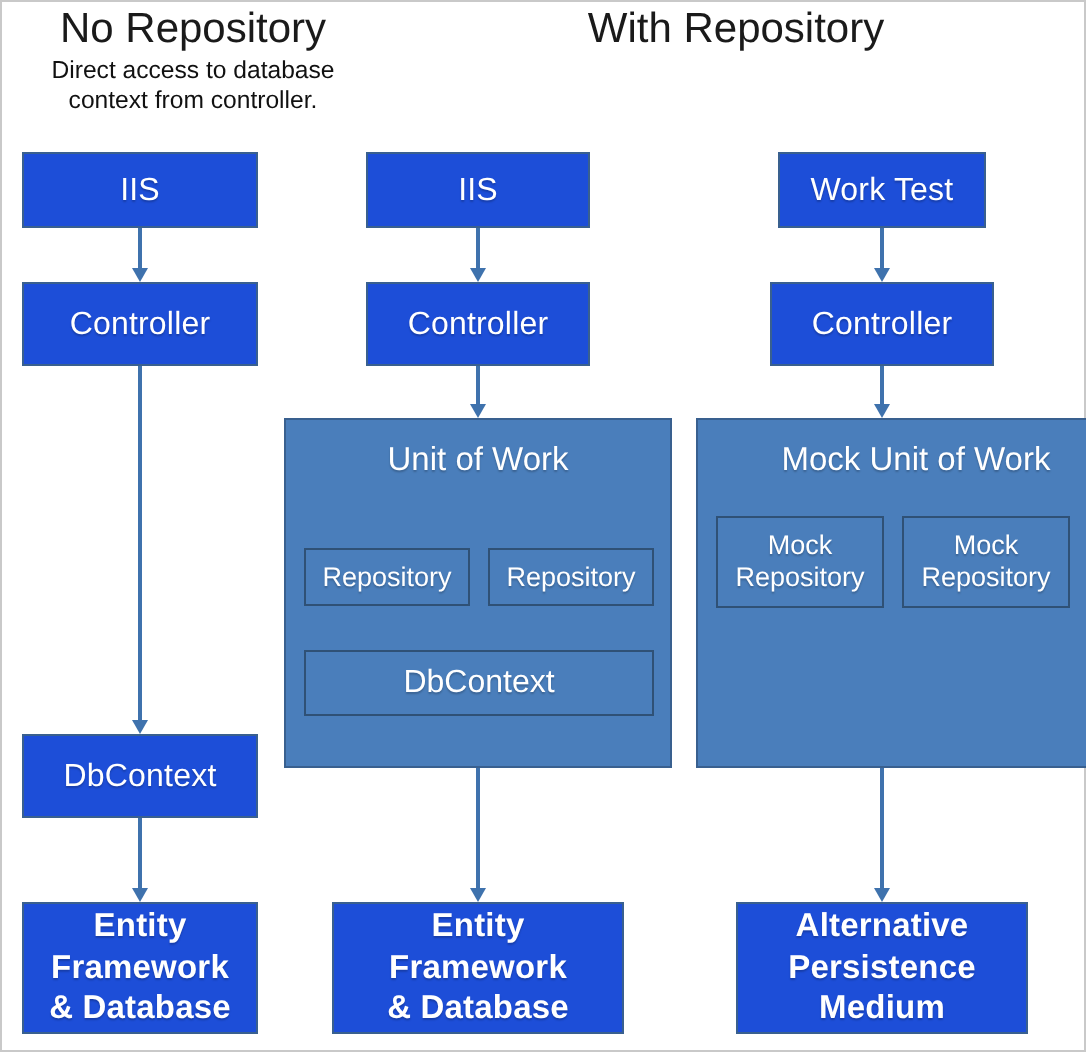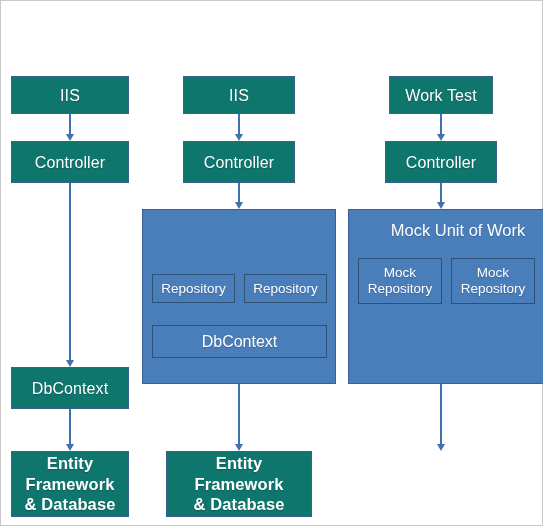--- a/index.html
+++ b/index.html
@@ -32,21 +32,21 @@
     text-align:center;
     font-size:12.3px;
     line-height:14.6px;
     color:#111111;
   }
 
   
   .box{
     position:absolute;
     box-sizing:border-box;
-    background:#0f766e;
+    background:#1d4ed8;
     border:1.4px solid #39608f;
     color:#ffffff;
     display:flex;
     align-items:center;
     justify-content:center;
     text-align:center;
     font-size:16px;
     line-height:19px;
     letter-spacing:.1px;
     text-shadow:0 1px 1px rgba(0,0,0,.22);
@@ -103,22 +103,25 @@
     border-left:4.5px solid transparent;
     border-right:4.5px solid transparent;
     border-top:7px solid #3f72ad;
   }
 </style>
 </head>
 <body>
 
 <div id="canvas">
 
-
-
+  <div class="col-title" style="left:0;top:2px;width:191px;">No Repository</div>
+
+  <div class="col-title" style="left:191px;top:2px;width:352px;">With Repository</div>
+
+  <div class="col-desc" style="left:4px;top:27px;width:183px;">Direct access to database context from controller.</div>
 
 
   <div class="box" style="left:10px;top:75px;width:118px;height:38px;">IIS</div>
 
   <div class="arrow" style="left:59px;top:113px;width:20px;height:27px;">
     <div class="shaft" style="height:20px;"></div>
     <div class="head"></div>
   </div>
 
   <div class="box" style="left:10px;top:140px;width:118px;height:42px;">Controller</div>
@@ -147,20 +150,21 @@
   </div>
 
   <div class="box" style="left:182px;top:140px;width:112px;height:42px;">Controller</div>
 
   <div class="arrow" style="left:228px;top:182px;width:20px;height:26px;">
     <div class="shaft" style="height:19px;"></div>
     <div class="head"></div>
   </div>
 
   <div class="group" style="left:141px;top:208px;width:194px;height:175px;">
+    <div class="group-title" style="top:10px;">Unit of Work</div>
 
     <div class="inner" style="left:9px;top:64px;width:83px;height:29px;">Repository</div>
 
     <div class="inner" style="left:101px;top:64px;width:83px;height:29px;">Repository</div>
 
     <div class="inner big" style="left:9px;top:115px;width:175px;height:33px;">DbContext</div>
   </div>
 
   <div class="arrow" style="left:228px;top:383px;width:20px;height:67px;">
     <div class="shaft" style="height:60px;"></div>
@@ -193,14 +197,17 @@
 
     <div class="inner" style="left:102px;top:48px;width:84px;height:46px;white-space:pre-line;">Mock
 Repository</div>
   </div>
 
   <div class="arrow" style="left:430px;top:383px;width:20px;height:67px;">
     <div class="shaft" style="height:60px;"></div>
     <div class="head"></div>
   </div>
 
+  <div class="box tall" style="left:367px;top:450px;width:146px;height:66px;white-space:pre-line;">Alternative
+Persistence
+Medium</div>
 
 </div>
 
 </body></html>

